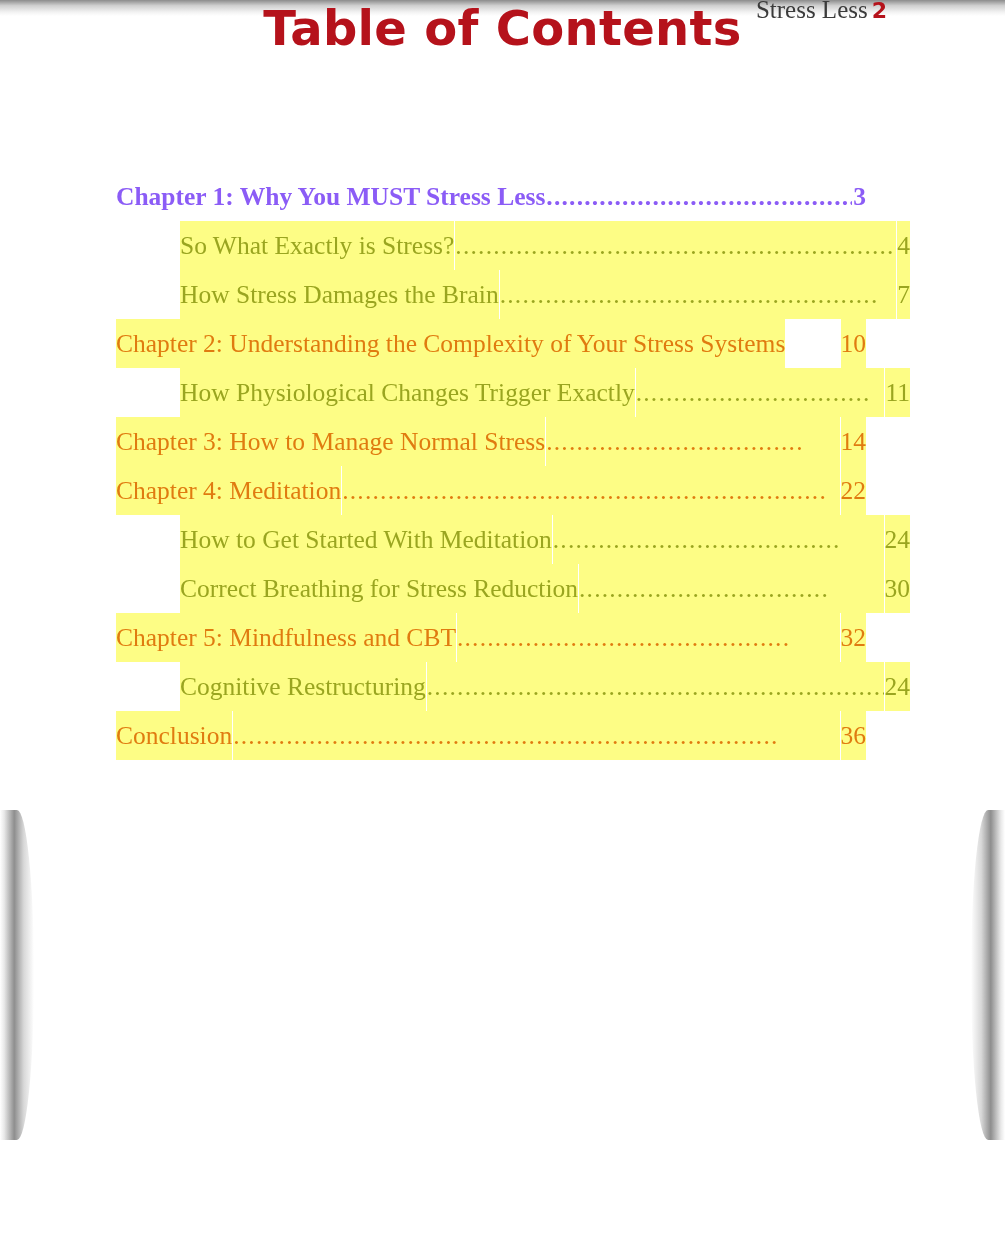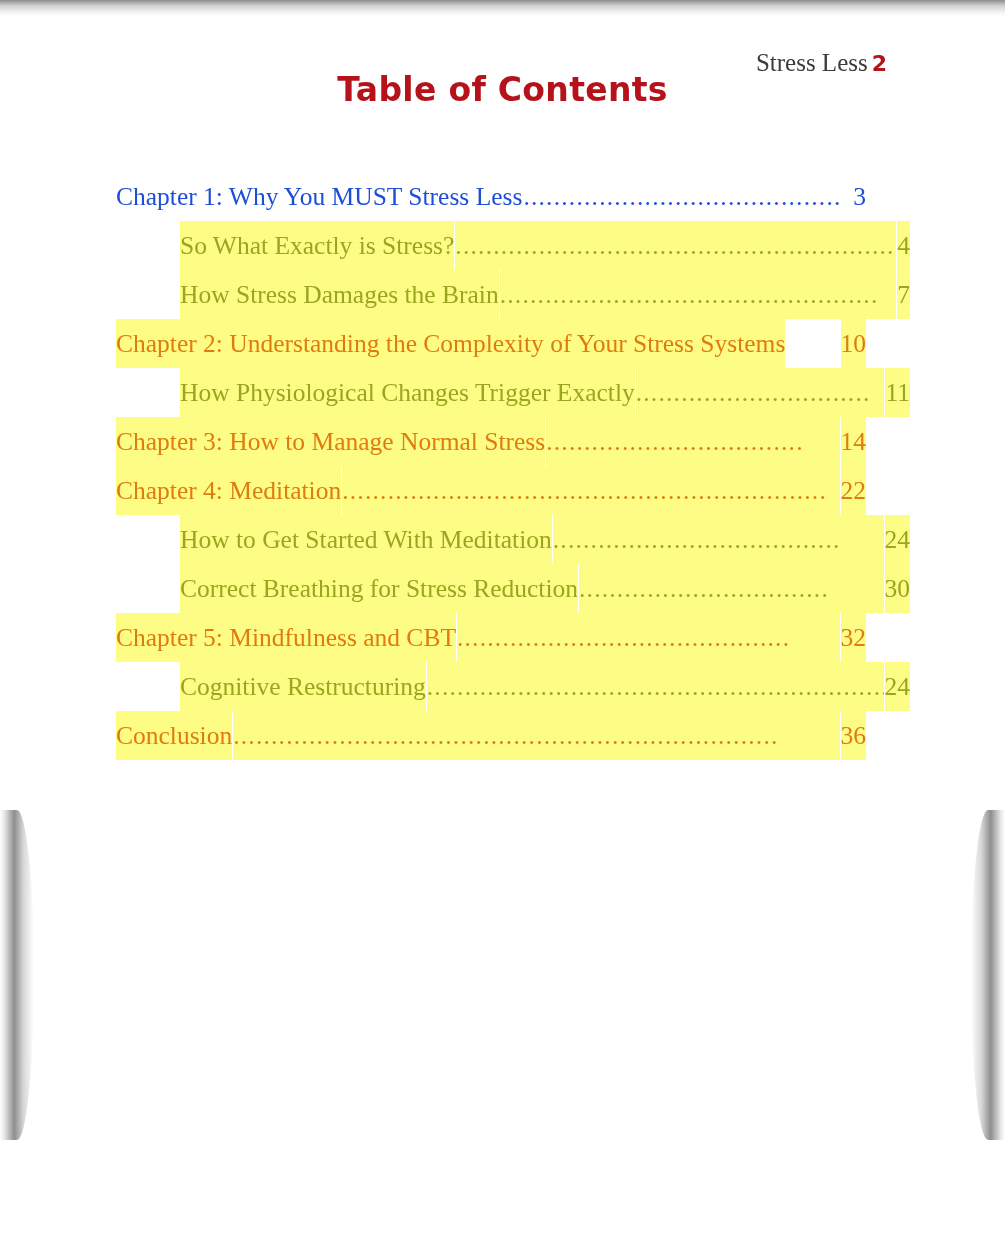--- a/index.html
+++ b/index.html
@@ -57,24 +57,23 @@
   }
 
   .content {
     position: absolute;
     left: 0; top: 0;
     width: 1005px;
   }
 
   h1.toc-title {
     margin: 0;
-    padding-top: 70px;
     text-align: center;
     font-family: "DejaVu Sans", sans-serif;
-    font-size: 33px;
+    font-size: 48px;
     font-weight: bold;
     color: #b5121b;
     letter-spacing: 0.3px;
   }
 
   .toc-list {
     margin: 0;
     padding: 0;
     list-style: none;
     position: absolute;
@@ -113,21 +112,21 @@
     width: 750px;
   }
   
   .level-2 {
     margin-left: 20px;
     width: 730px;
     padding-left: 44px;
   }
 
   
-  .c-red   { color: #1d4ed8; font-weight: normal; }
+  .c-red   { color: #8b5cf6; font-weight: bold; }
   .c-orange{ color: #e07b10; }
   .c-olive { color: #9aa520; }
 
   
   .hl {
     background: #fdfd85;
   }
   .no-hl {
     background: transparent;
   }

